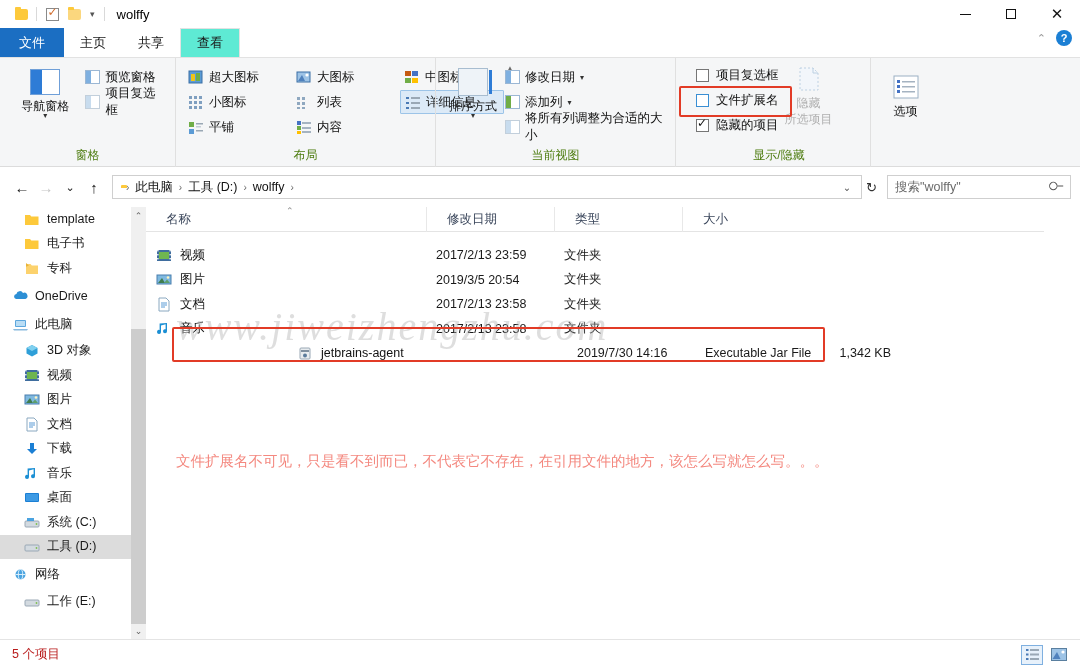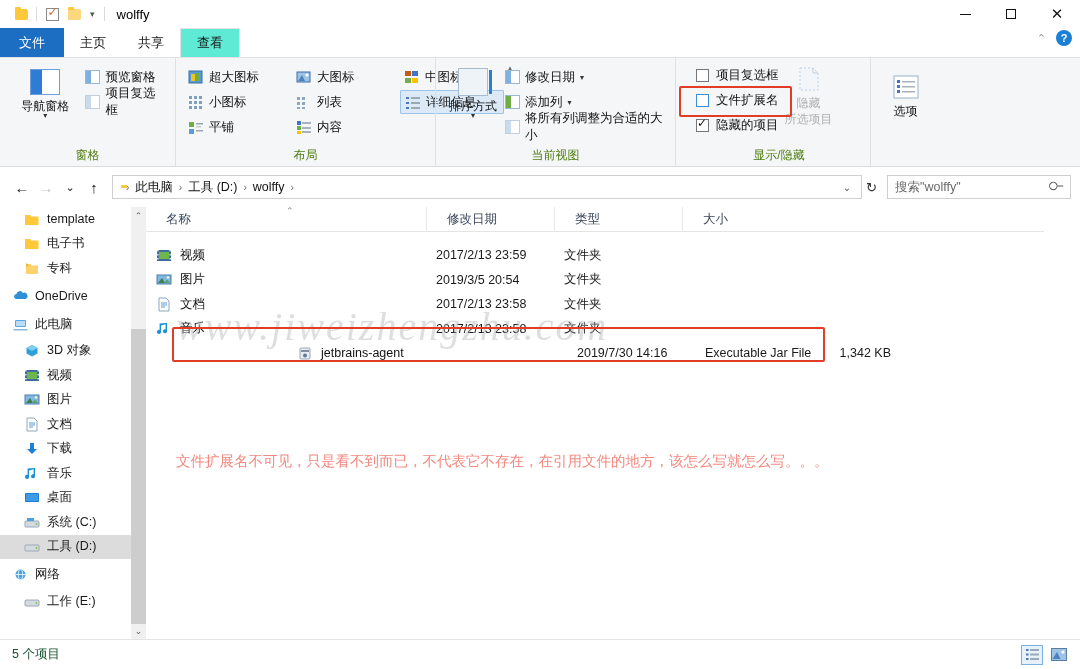--- a/index.html
+++ b/index.html
@@ -110,21 +110,21 @@
   .fname { display:flex; align-items:center; gap:8px; padding-left:10px; }
   .fico { width:16px; height:15px; flex-shrink:0; position:relative; }
   .fcell { color:#1a1a1a; }
 
   .watermark { position:absolute; left:176px; top:303px; width:730px; font-family:"Liberation Serif","DejaVu Serif",serif; font-style:italic; font-size:40px; color:rgba(176,176,176,0.42); letter-spacing:2px; pointer-events:none; white-space:nowrap; z-index:3; }
   .redbox-row { position:absolute; left:172px; top:327px; width:653px; height:35px; border:2.5px solid #e23b26; border-radius:2px; pointer-events:none; z-index:5; }
   .note { position:absolute; left:176px; top:452px; font-size:14.5px; color:#f4887f; white-space:nowrap; z-index:4; }
 
   
   .status { position:absolute; left:0; top:639px; width:1080px; height:30px; background:#fff; border-top:1px solid #e4e4e4; display:flex; align-items:center; }
-  .stext { font-size:12.5px; color:#14532d; padding-left:12px; }
+  .stext { font-size:12.5px; color:#b91c1c; padding-left:12px; }
   .vbtns { margin-left:auto; display:flex; gap:5px; padding-right:10px; }
   .vbtn { width:22px; height:20px; display:flex; align-items:center; justify-content:center; }
   .vbtn.sel { border:1px solid #7fb0e0; background:#e7f1fb; }
 </style>
 </head>
 <body>
 
 <div class="win">
 
   <div class="titlebar">

